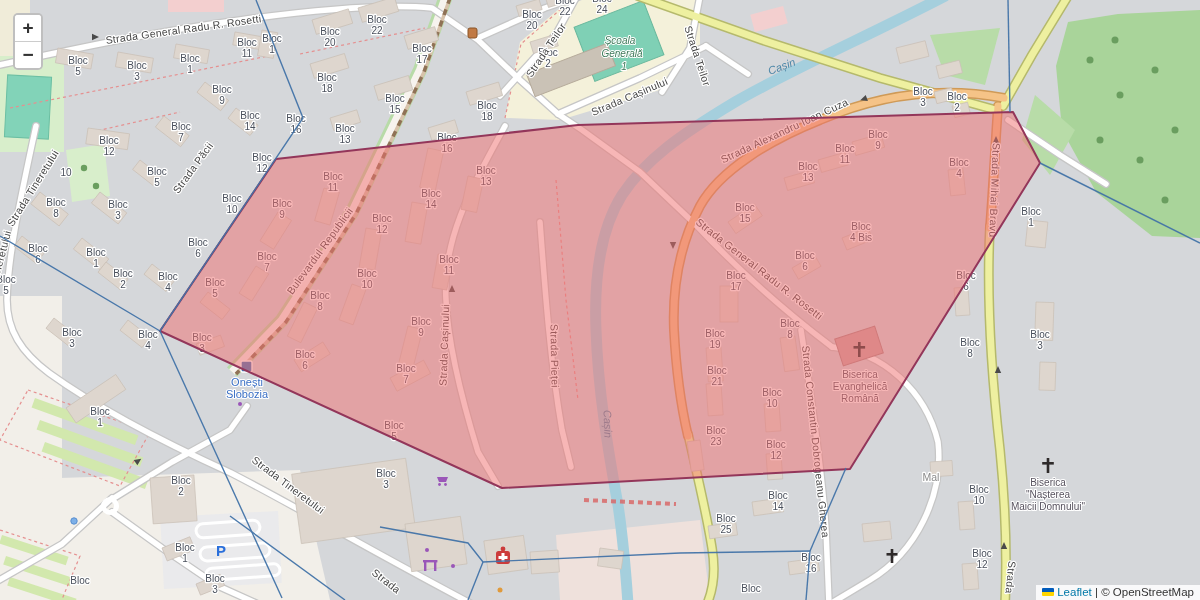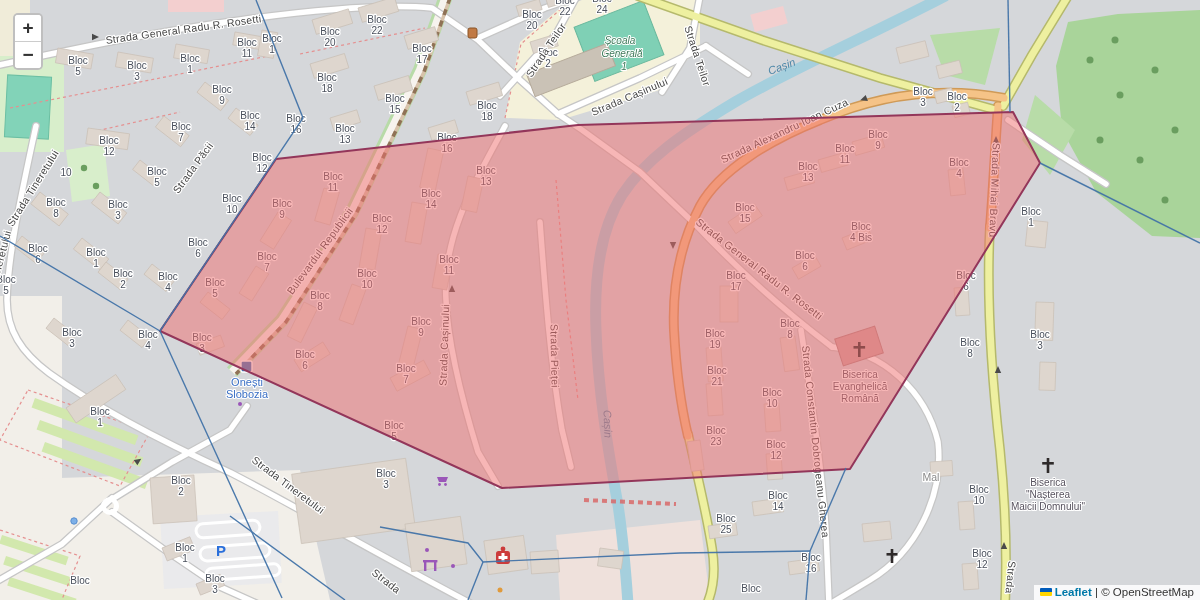--- a/index.html
+++ b/index.html
@@ -39,21 +39,21 @@
   
   .zoom-ctl{position:absolute;left:13px;top:13px;border:2px solid rgba(0,0,0,.25);
             border-radius:5px;background:#fff;z-index:10;}
   .zoom-btn{width:26px;height:26px;display:flex;align-items:center;justify-content:center;
             font-size:19px;font-weight:bold;color:#333;cursor:pointer;user-select:none;
             background:#fff;}
   .zoom-btn:first-child{border-bottom:1px solid #ccc;border-radius:3px 3px 0 0;}
   .zoom-btn:last-child{border-radius:0 0 3px 3px;}
   .attribution{position:absolute;right:0;bottom:0;background:rgba(255,255,255,.85);
                padding:1px 6px 2px 6px;font-size:11.5px;color:#333;z-index:10;white-space:pre;}
-  .attribution a{text-decoration:none;color:#0078a8;font-weight:bold;}
+  .attribution a{text-decoration:none;color:#0078a8;}
   .flag{display:inline-block;width:12px;height:8px;border-radius:1px;margin-right:3px;
         background:linear-gradient(to bottom,#005bbb 50%,#ffd500 50%);}
 </style>
 </head>
 <body>
 
 <div class="stage">
 <svg width="1200" height="600" viewBox="0 0 1200 600">
 
   <g>

